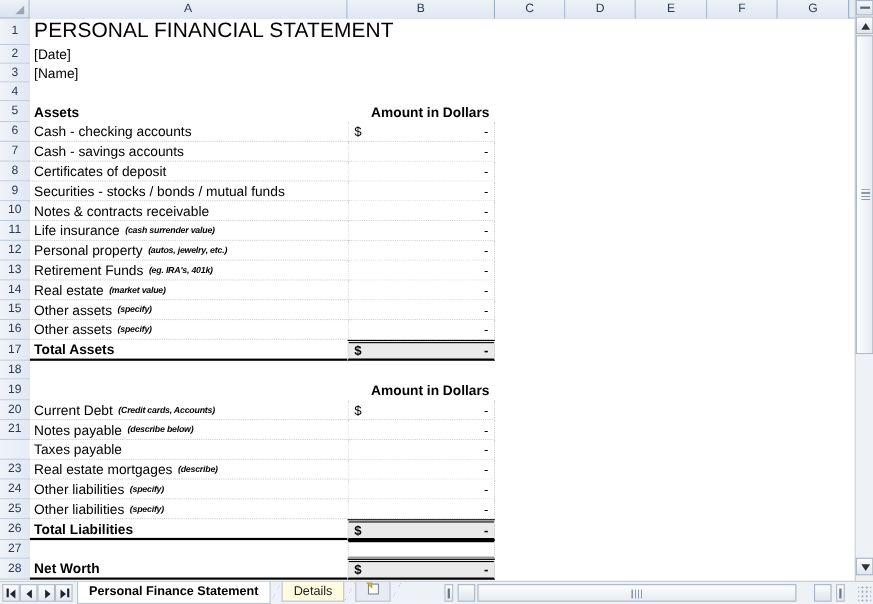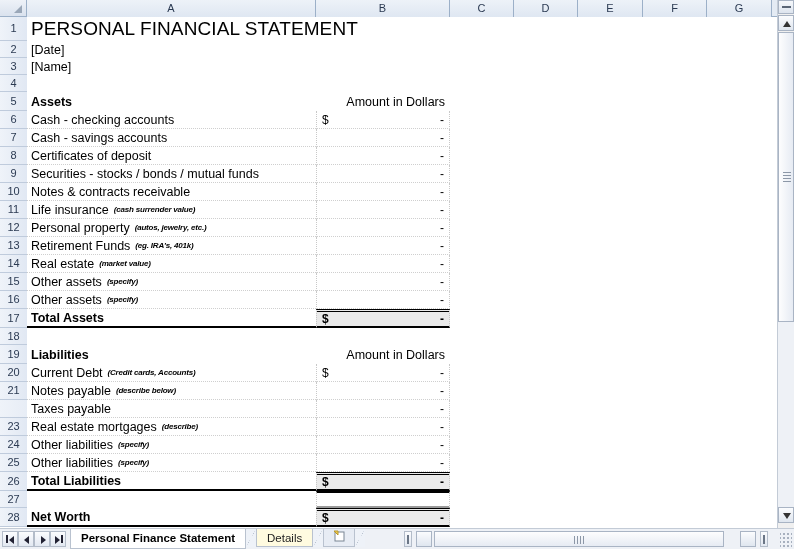--- a/index.html
+++ b/index.html
@@ -77,21 +77,21 @@
 
   .txt{font-size:12.5px;color:#000;}
   .note{font-size:8px;font-style:italic;font-weight:bold;color:#000;margin-left:5px;letter-spacing:-0.2px;}
   .bold{font-weight:bold;}
   .title{font-size:19px;letter-spacing:0.1px;}
 
   .rightlabel{
     position:absolute;left:0;top:0;width:423px;height:100%;
     display:flex;align-items:center;justify-content:flex-end;
     padding-right:5px;box-sizing:border-box;
-    font-weight:normal;font-size:12.5px;padding-left:48px;
+    font-weight:bold;font-size:12.5px;padding-left:48px;
   }
 
   .dollar{font-weight:inherit;}
   .dash{font-weight:inherit;}
 
   
   .total .cellB{
     background:#eaeaea;
     border-top:3px double #000;
     border-bottom:2px solid #000;
@@ -372,23 +372,20 @@
           <span class="dollar">$</span>
           <span class="dash">-</span>
         </div>
       </div>
       <div class="row " style="height: 17px;">
         <div class="cellA">
           <span class="txt"></span>
         </div>
       </div>
       <div class="row " style="height: 19px;">
-        <div class="cellA">
-          <span class="txt bold">Liabilities</span>
-        </div>
         <div class="rightlabel">Amount in Dollars</div>
       </div>
       <div class="row " style="height: 18px;">
         <div class="cellA dotted-bottom">
           <span class="txt">Current Debt</span>
           <span class="note">(Credit cards, Accounts)</span>
         </div>
         <div class="cellB dotted-bottom">
           <span class="dollar">$</span>
           <span class="dash">-</span>

